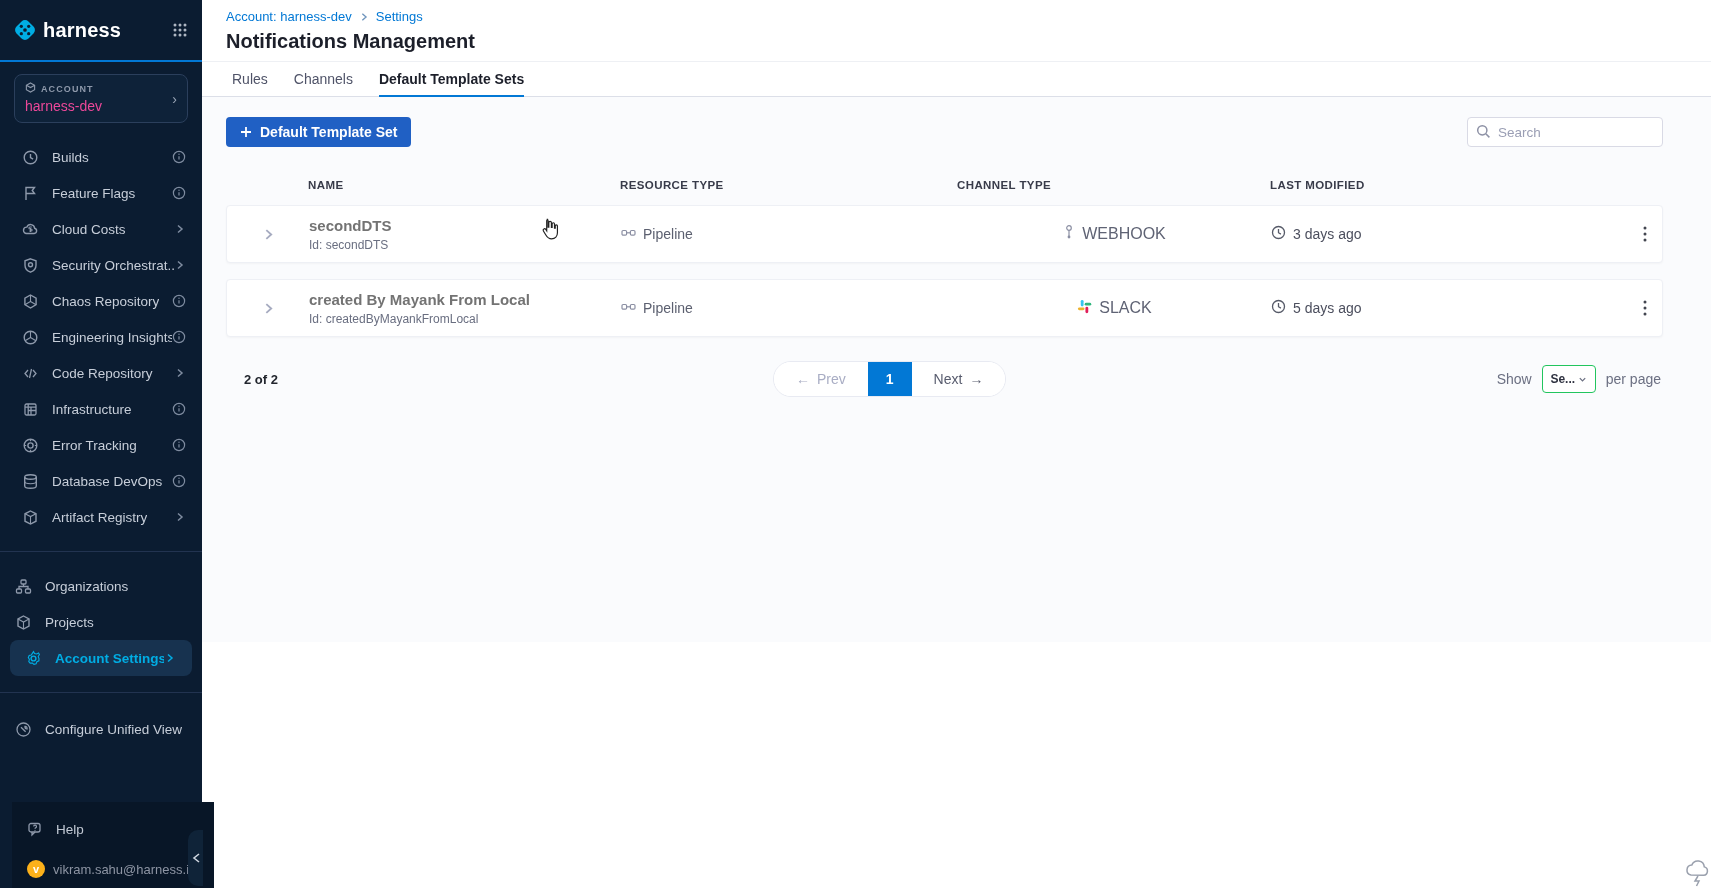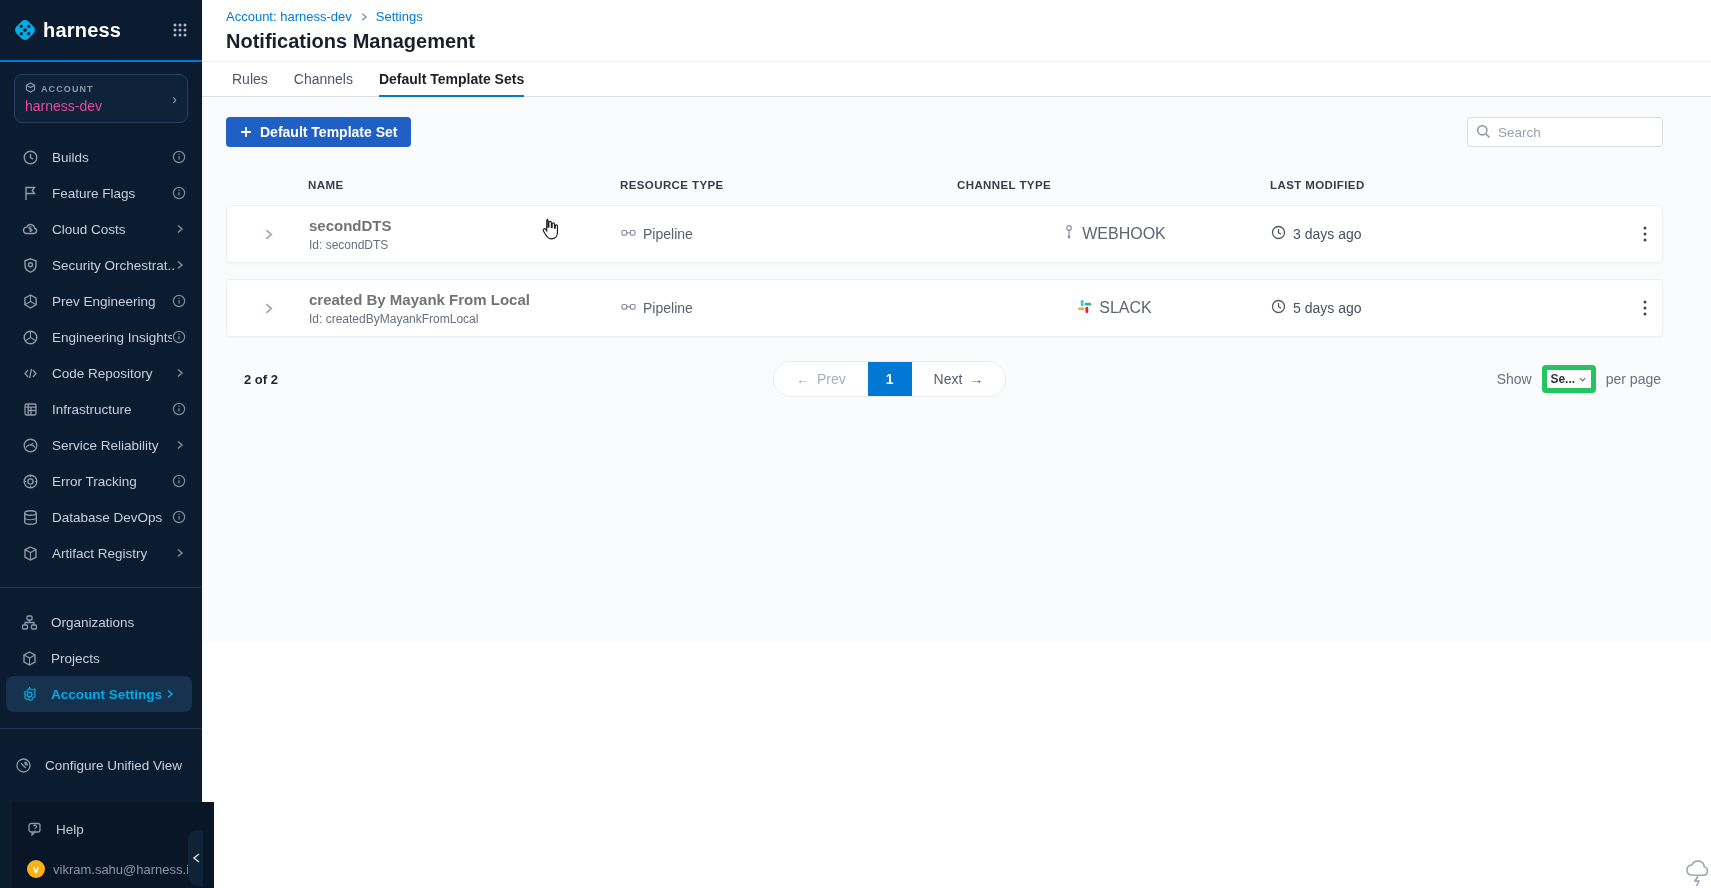--- a/index.html
+++ b/index.html
@@ -24,21 +24,21 @@
   .acct-chev { position:absolute; right:10px; top:16px; color:#9aa5b6; font-size:14px; }
 
   nav.primary { margin-top:10px; }
   .nav-item { height:36px; display:flex; align-items:center; padding:0 16px 0 22px;
     cursor:pointer; font-size:13.5px; color:#c7ced9; }
   .nav-item .nico { width:17px; height:17px; display:inline-flex; flex:none; }
   .nav-item .nlabel { margin-left:13px; white-space:nowrap; overflow:hidden; }
   .nav-item .nacc { margin-left:auto; display:inline-flex; color:#7f8ca0; }
   .sep { height:1px; background:#223350; margin:16px 0 0 0; }
   nav.secondary { margin-top:16px; }
-  nav.secondary .nav-item { padding-left:15px;margin-left:6px; }
+  nav.secondary .nav-item { padding-left:15px; }
   .nav-item.active { background:#17324f; margin:0 10px; border-radius:8px; padding-left:12px;
     color:#00ade4; font-weight:700; }
   .nav-item.active .nacc { color:#00ade4; }
   nav.tertiary { margin-top:18px; }
   nav.tertiary .nav-item { padding-left:15px; }
 
   .sidebar-footer { position:absolute; left:12px; bottom:0; width:202px; height:86px;
     background:#081627; padding-top:14px; }
   .foot-row { display:flex; align-items:center; padding:0 15px; height:26px; cursor:pointer;
     font-size:13.5px; color:#c2c9d4; }
@@ -102,21 +102,21 @@
   .summary { font-size:13px; font-weight:700; color:#22262e; margin-left:18px; }
   .pager { position:absolute; left:547px; top:0; height:36px; display:flex; align-items:stretch;
     border:1px solid #e8eaf2; border-radius:18px; background:#fff; overflow:hidden; }
   .pager .pg { display:flex; align-items:center; gap:7px; padding:0 22px; font-size:14px;
     cursor:pointer; background:#fff; border:none; font-family:inherit; }
   .pg.prev { color:#a9adc4; }
   .pg.next { color:#585c6e; }
   .pg.current { background:#0278d5; color:#fff; padding:0 18px; font-weight:700; }
   .show-group { margin-left:auto; display:flex; align-items:center; gap:10px; font-size:14px;
     color:#6b6f82; margin-right:2px; }
-  .size-select { width:54px; height:28px; border:5px solid #22c55e; border-radius:4px;
+  .size-select { width:54px; height:28px; border:1px solid #22c55e; border-radius:4px;
     background:#fff; display:flex; align-items:center; justify-content:center; gap:3px;
     font-size:12px; font-weight:700; color:#2f3240; cursor:pointer; }
 
   .cursor-pointer { position:absolute; left:336px; top:120px; z-index:9; pointer-events:none; }
   .doodle { position:absolute; left:1684px; top:858px; color:#9aa0ad; }
 </style>
 </head>
 <body>
 
 <div class="app">
@@ -222,21 +222,21 @@
             </svg>
           </span>
       </div>
       <div class="nav-item">
         <span class="nico">
             <svg width="17" height="17" viewBox="0 0 17 17" fill="none" stroke="#8e99ab" stroke-width="1.4">
               <path d="M8.5 2 l5.6 3.2 v6.5 L8.5 15 2.9 11.7 V5.2 Z"></path>
               <path d="M8.5 2 v6.5 L2.9 11.7 M8.5 8.5 l5.6 3.2" stroke-width="1.1"></path>
             </svg>
           </span>
-        <span class="nlabel">Prev Engineering</span>
+        <span class="nlabel">Chaos Repository</span>
         <span class="nacc">
             <svg width="14" height="14" viewBox="0 0 14 14" fill="none" stroke="#7f8ca0" stroke-width="1.2">
               <circle cx="7" cy="7" r="5.6"></circle>
               <path d="M7 6.3 v3.2"></path>
               <circle cx="7" cy="4.3" r=".7" fill="#7f8ca0" stroke="none"></circle>
             </svg>
           </span>
       </div>
       <div class="nav-item">
         <span class="nico">
@@ -273,35 +273,20 @@
               <rect x="3" y="3" width="11" height="11" rx="1.5"></rect>
               <path d="M6.2 3 v11 M3 6.2 h11 M9 6.2 v7.8 M6.2 9.5 h7.8"></path>
             </svg>
           </span>
         <span class="nlabel">Infrastructure</span>
         <span class="nacc">
             <svg width="14" height="14" viewBox="0 0 14 14" fill="none" stroke="#7f8ca0" stroke-width="1.2">
               <circle cx="7" cy="7" r="5.6"></circle>
               <path d="M7 6.3 v3.2"></path>
               <circle cx="7" cy="4.3" r=".7" fill="#7f8ca0" stroke="none"></circle>
-            </svg>
-          </span>
-      </div>
-      <div class="nav-item">
-        <span class="nico">
-            <svg width="17" height="17" viewBox="0 0 17 17" fill="none" stroke="#8e99ab" stroke-width="1.4">
-              <circle cx="8.5" cy="8.5" r="6.3"></circle>
-              <path d="M4 10.5 a5 5 0 0 1 9 0" stroke-width="1.1"></path>
-              <path d="M8.5 8.5 l2.4-2.4" stroke-width="1.3"></path>
-            </svg>
-          </span>
-        <span class="nlabel">Service Reliability</span>
-        <span class="nacc">
-            <svg width="12" height="12" viewBox="0 0 12 12" fill="none" stroke="#7f8ca0" stroke-width="1.5">
-              <path d="M4 2.5 L8 6 4 9.5"></path>
             </svg>
           </span>
       </div>
       <div class="nav-item">
         <span class="nico">
             <svg width="17" height="17" viewBox="0 0 17 17" fill="none" stroke="#8e99ab" stroke-width="1.4">
               <circle cx="8.5" cy="8.5" r="6.3"></circle>
               <circle cx="8.5" cy="8.5" r="2.6"></circle>
               <path d="M8.5 2.2 v2 M8.5 12.8 v2 M2.2 8.5 h2 M12.8 8.5 h2" stroke-width="1.2"></path>
             </svg>

